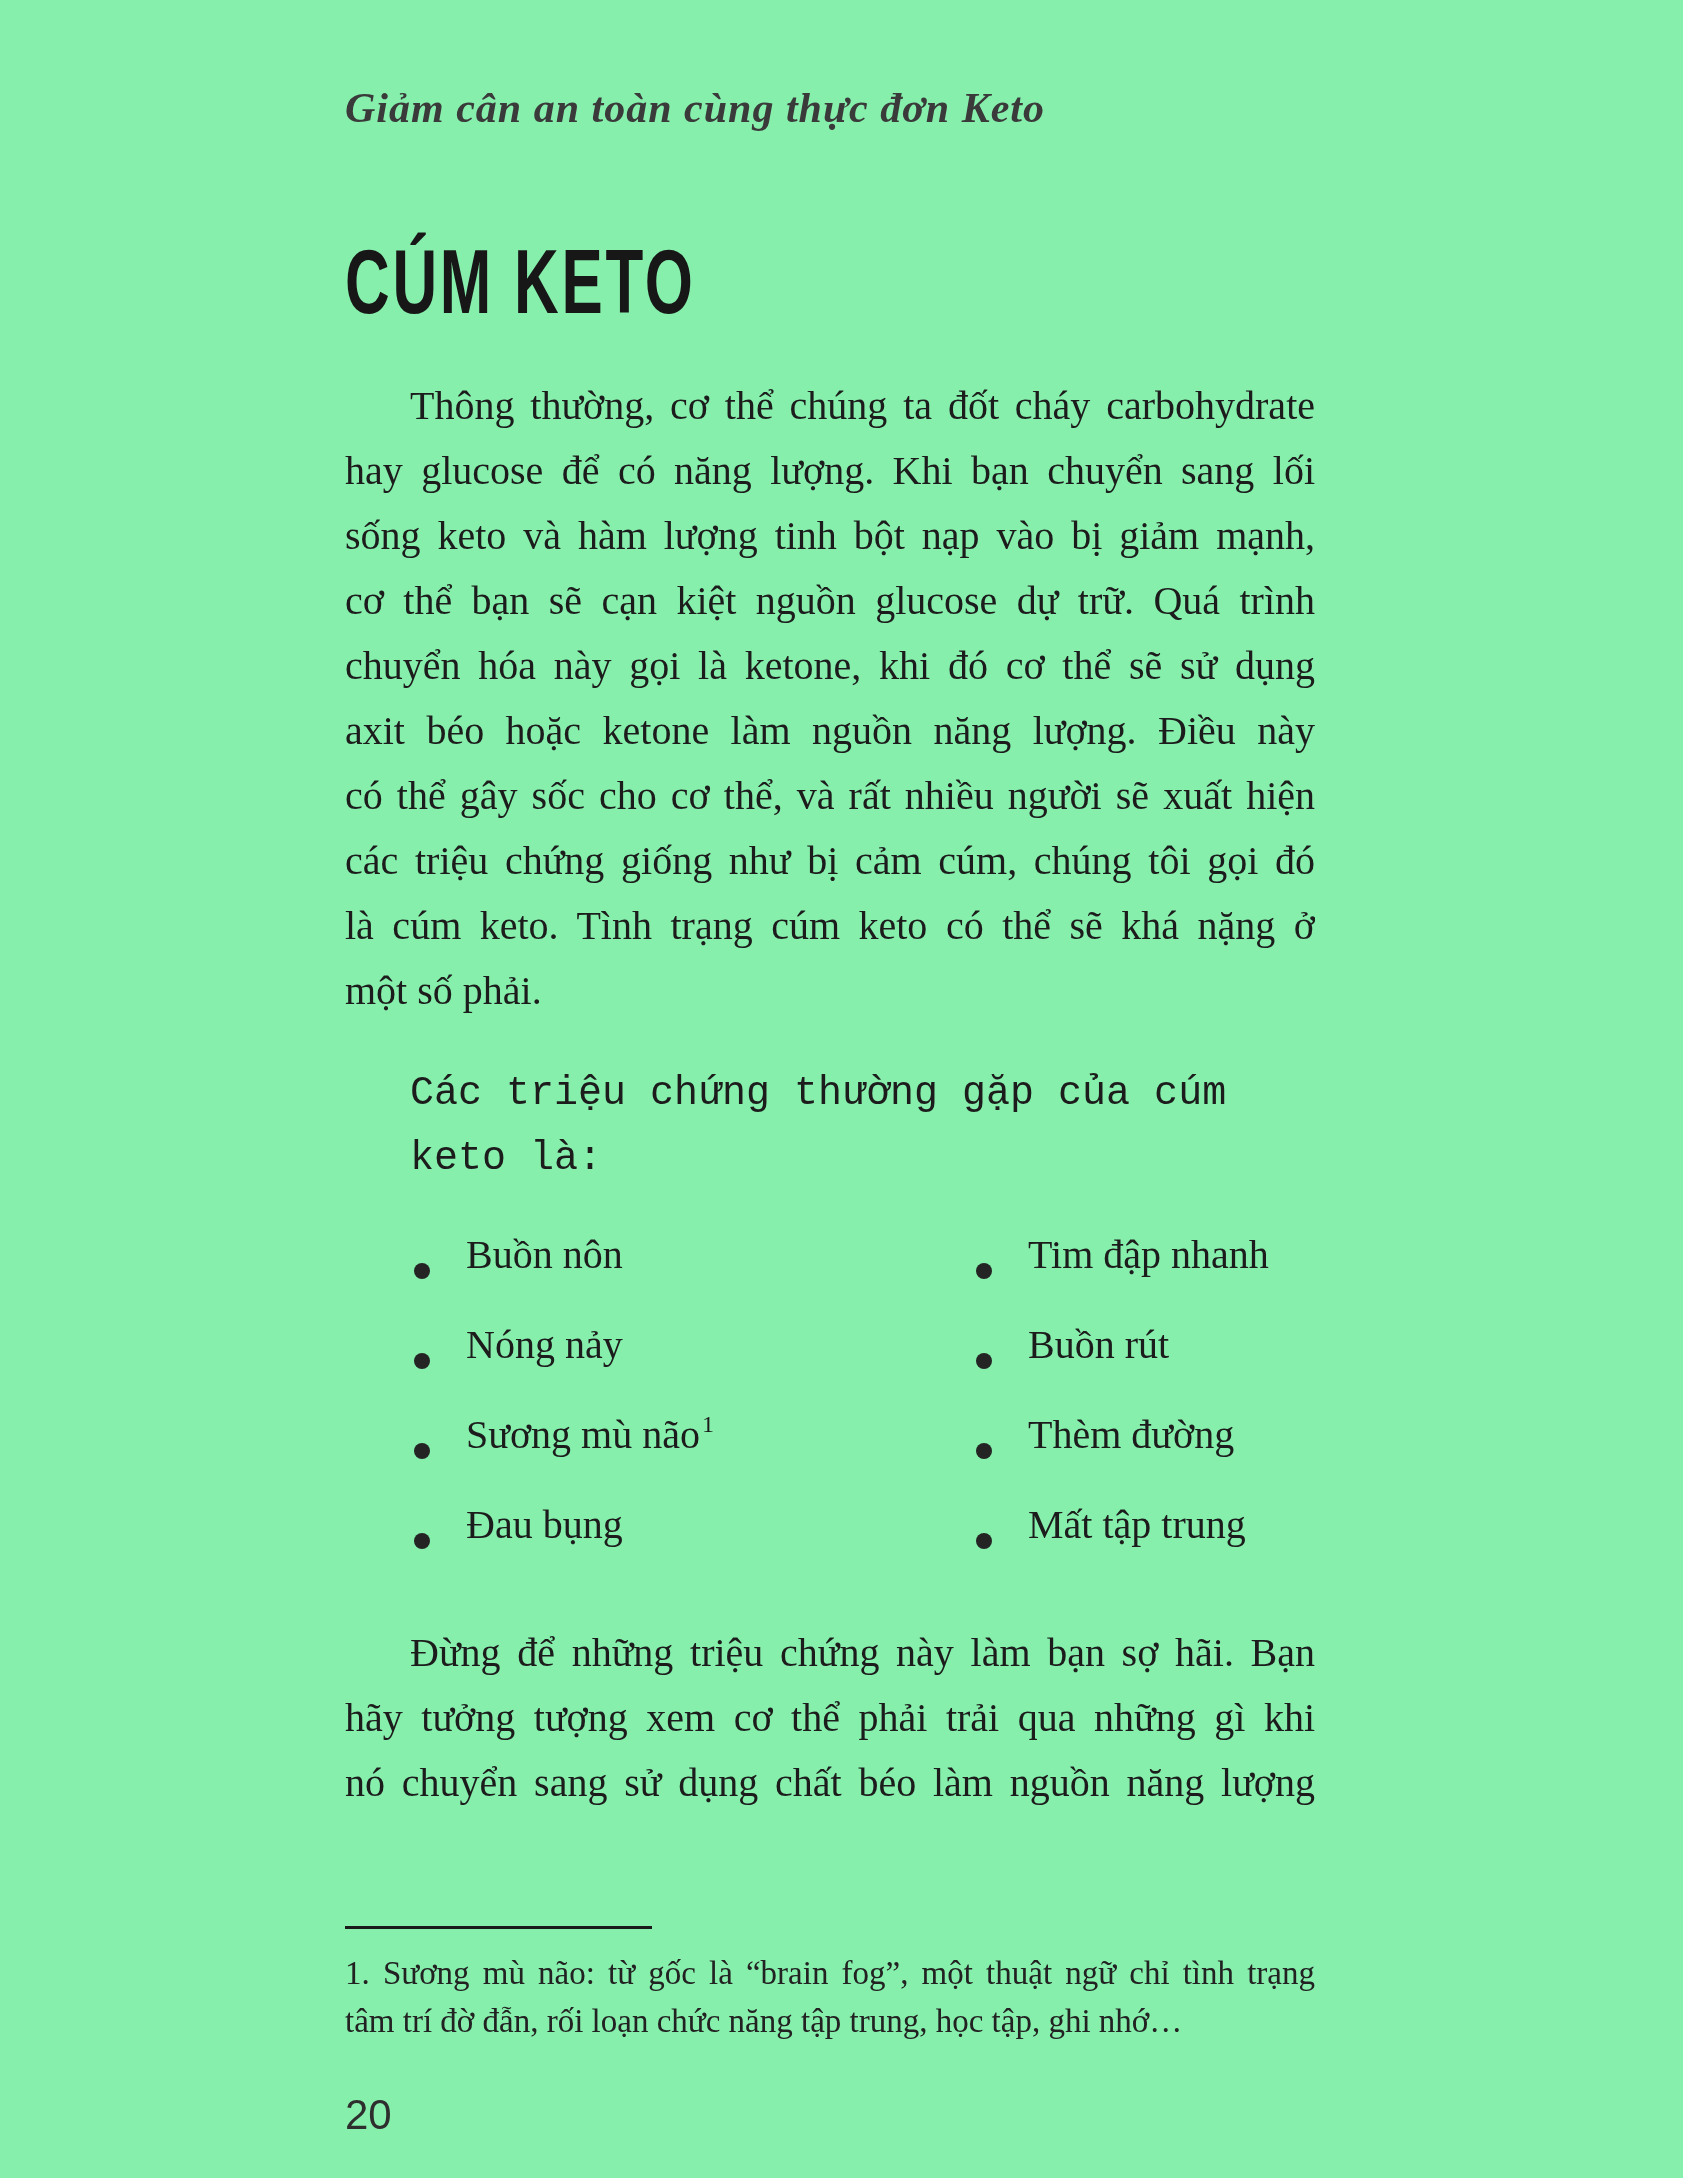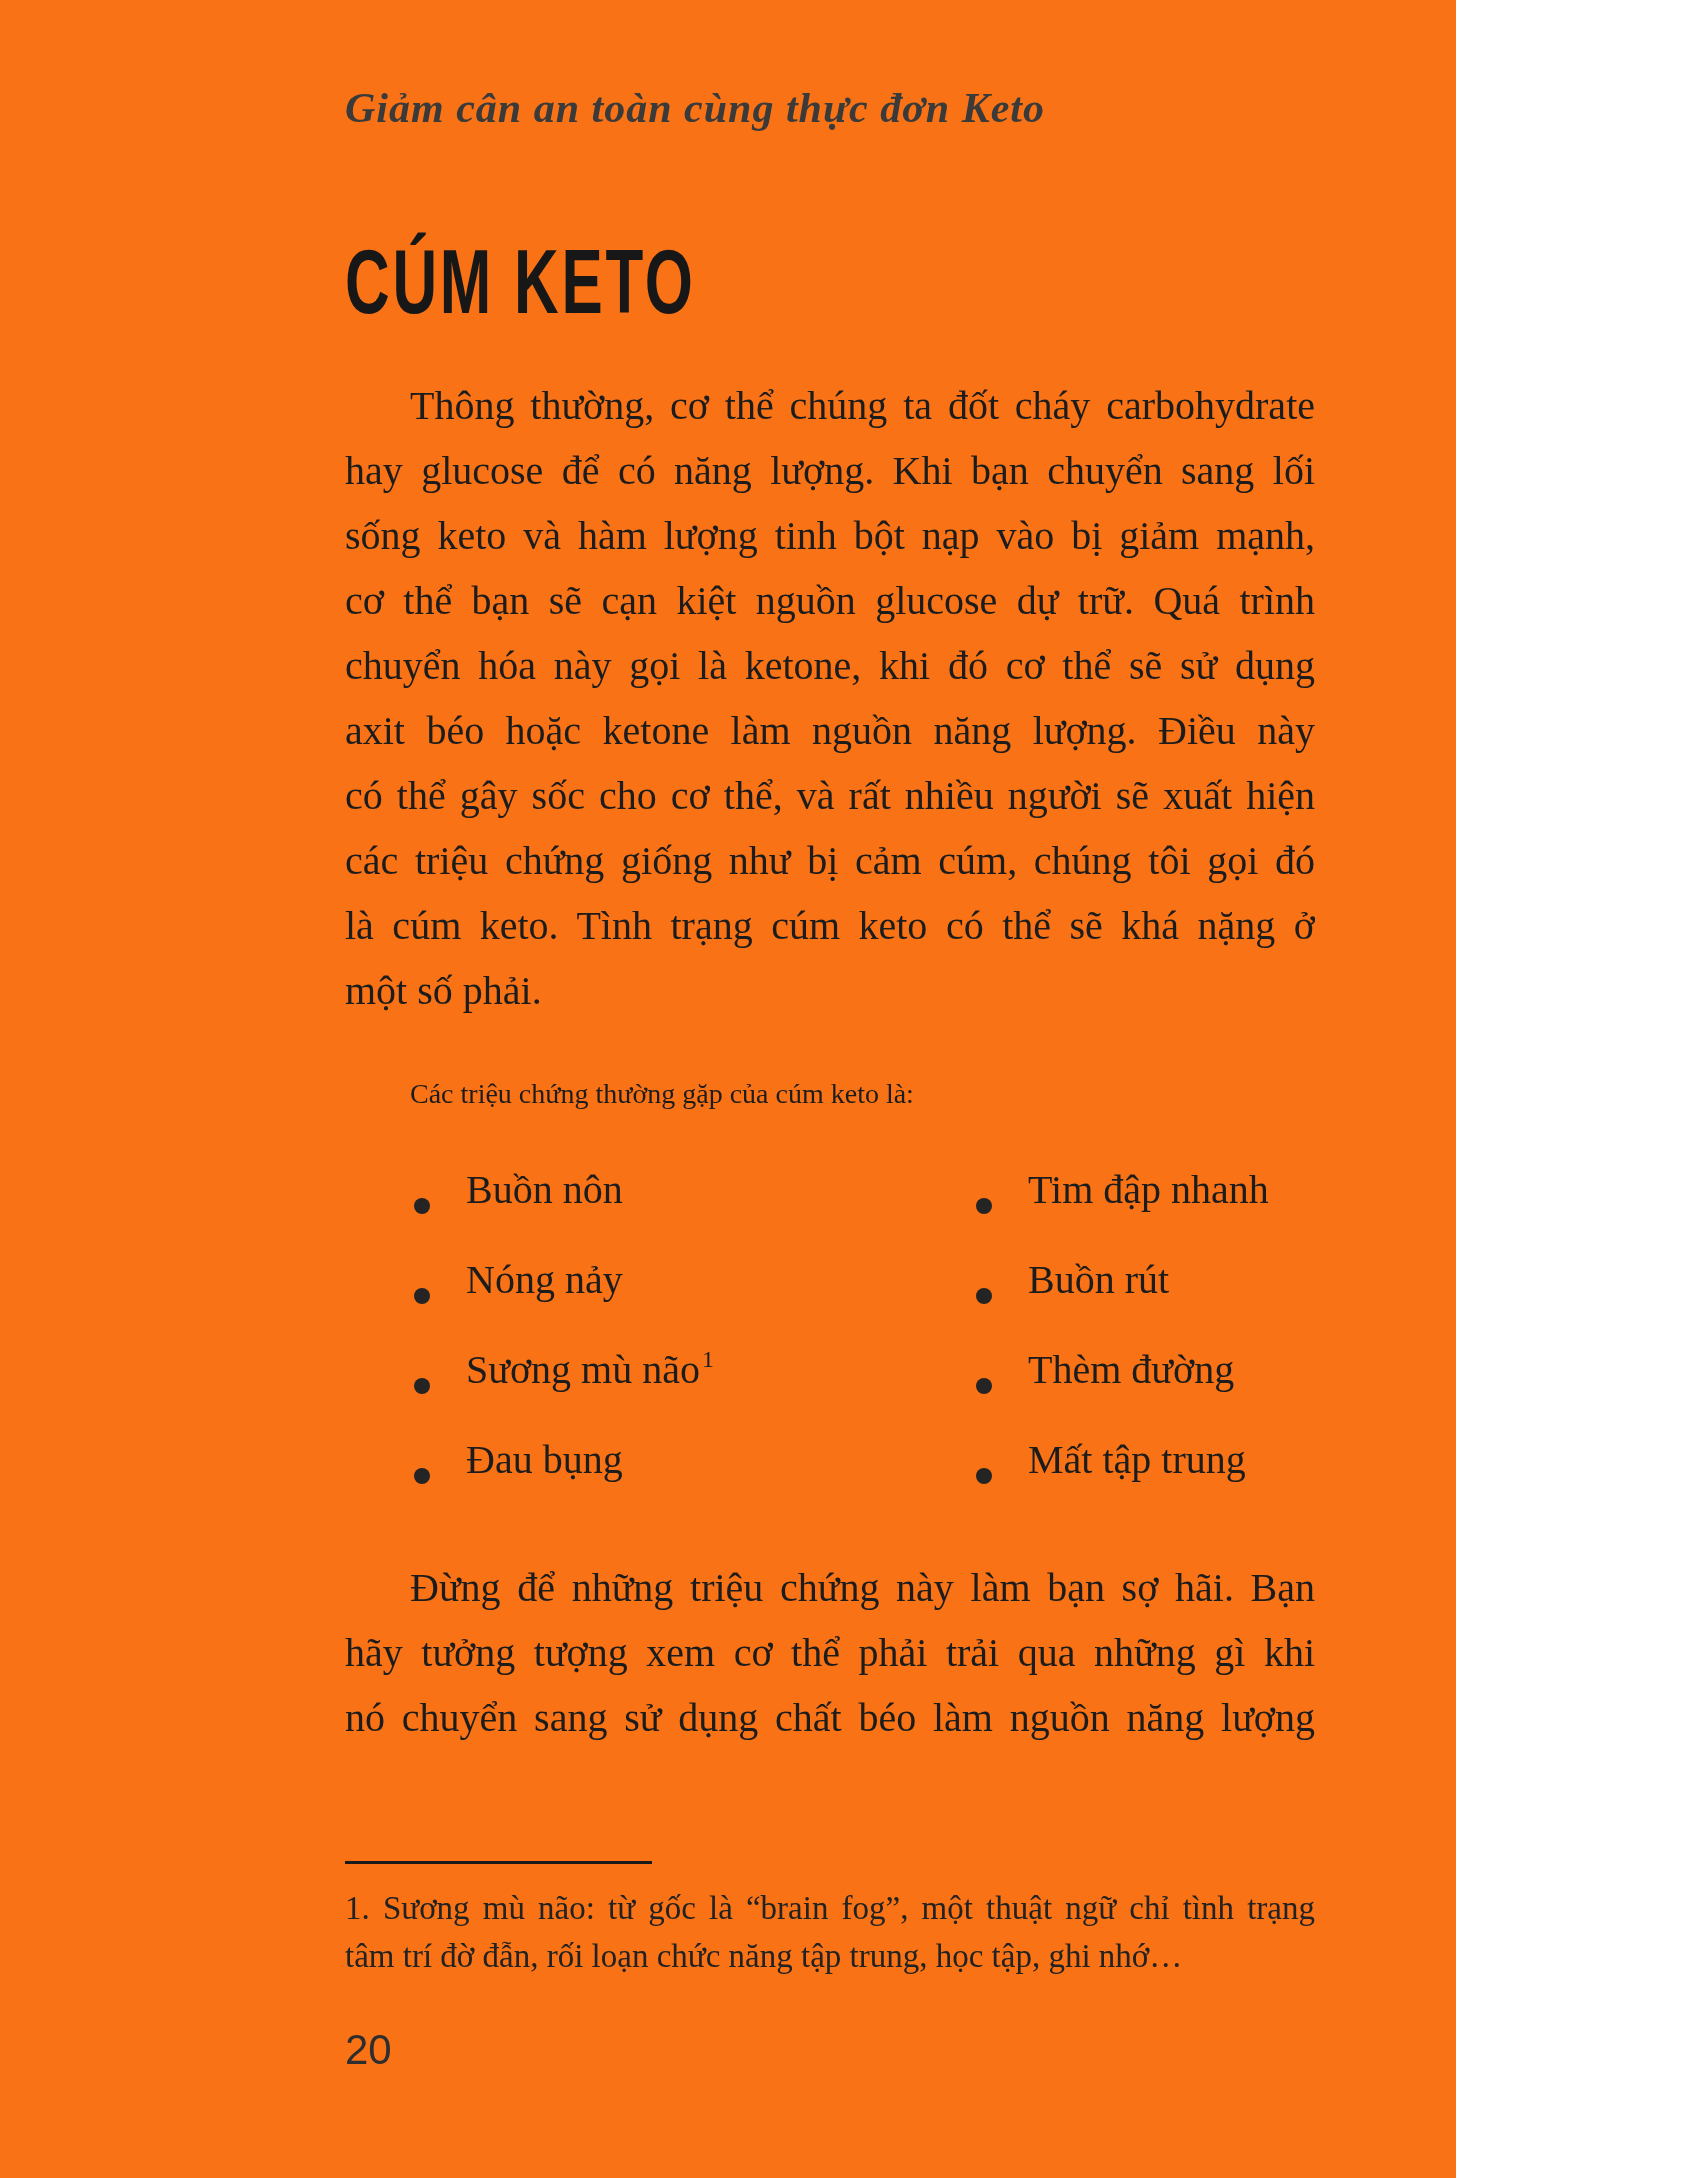--- a/index.html
+++ b/index.html
@@ -1,20 +1,20 @@
 <!DOCTYPE html>
 <html><head>
 <meta charset="utf-8">
 <style>
   html, body { margin: 0; padding: 0; }
   .page {
     position: relative;
-    width: 1456px;
+    width: 1683px;
     height: 2178px;
-    background: #f97316;
+    background: #86efac;
     font-family: "Liberation Serif", serif;
     color: #1c1c1c;
     overflow: hidden;
   }
   .content {
     margin-left: 345px;
     width: 970px;
   }
   .running-head {
     padding-top: 83px;
@@ -43,23 +43,24 @@
   .jline {
     text-align: justify;
     text-align-last: justify;
     overflow: hidden;
     white-space: nowrap;
   }
   .jline.lastline { text-align-last: left; }
   .indent { padding-left: 65px; }
   .symptoms-intro {
     margin-top: 38px;
-    font-size: 28px;
+    font-size: 40px;
     line-height: 65px;
     padding-left: 65px;
+    font-family: Liberation Mono, monospace;
   }
   .symptom-list {
     margin-top: 40px;
     padding-left: 69px;
     display: flex;
   }
   .col-left { width: 562px; }
   .col-right { flex: 1; }
   .bullet-item {
     display: flex;

